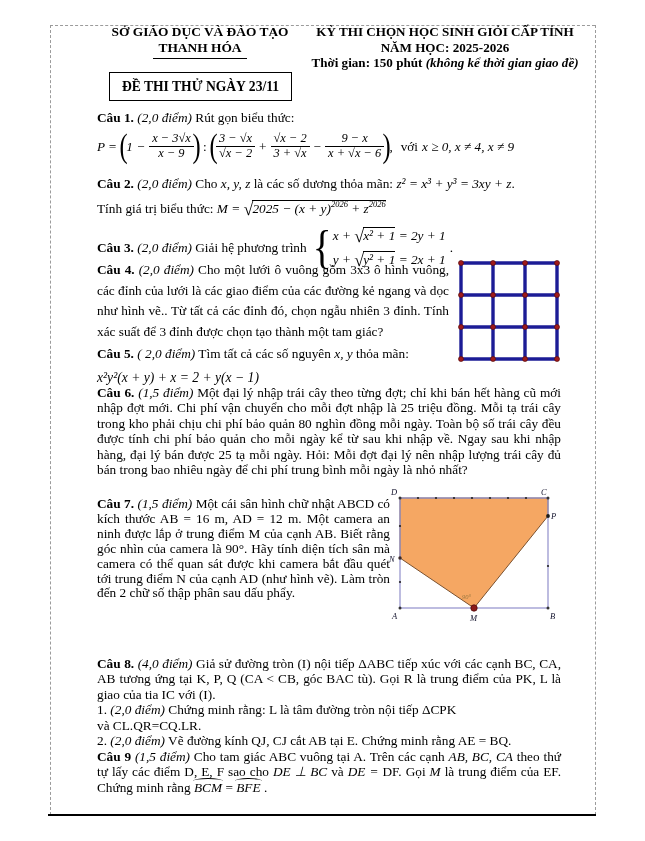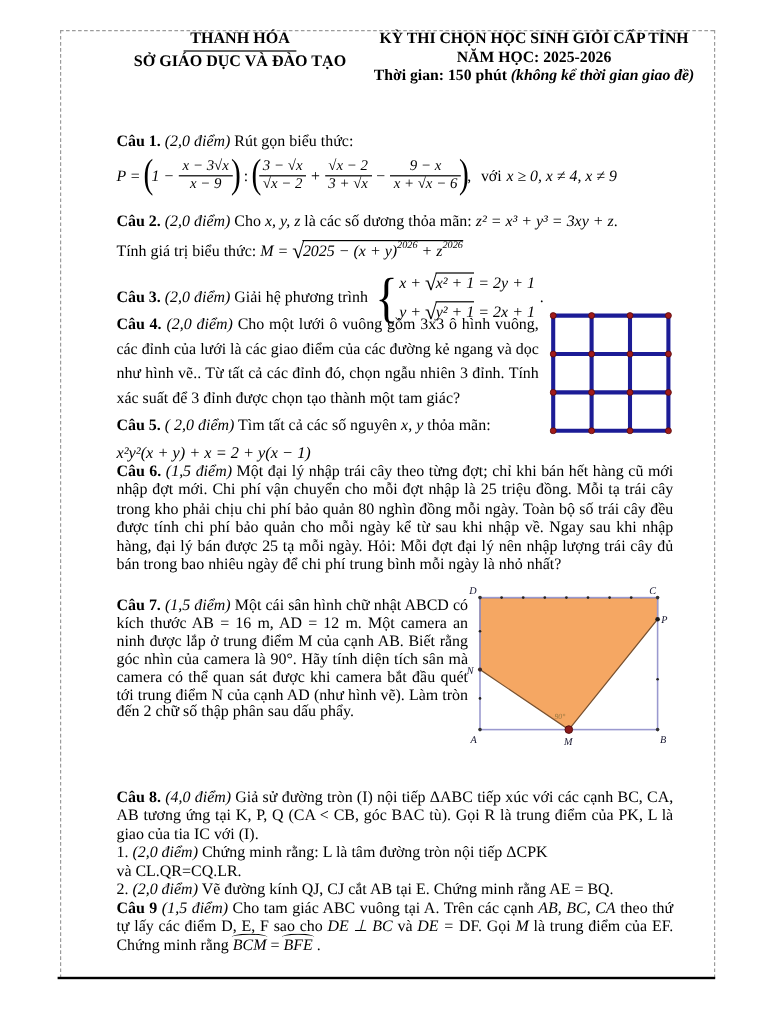--- a/index.html
+++ b/index.html
@@ -63,22 +63,25 @@
 <body>
 
 <div class="page">
 
   <div class="b-top"></div>
   <div class="b-left"></div>
   <div class="b-right"></div>
   <div class="footer-line"></div>
 
   <div class="hdr-left">
+    <div>SỞ GIÁO DỤC VÀ ĐÀO TẠO</div>
     <div><span class="ul">THANH HÓA</span></div>
-    <div>SỞ GIÁO DỤC VÀ ĐÀO TẠO</div>
+  </div>
+  <div class="exam-box">
+    <span>ĐỀ THI THỬ NGÀY 23/11</span>
   </div>
   <div class="hdr-right">
     <div class="b">KỲ THI CHỌN HỌC SINH GIỎI CẤP TỈNH</div>
     <div class="b">NĂM HỌC: 2025-2026</div>
     <div><span class="b">Thời gian: 150 phút</span> <span class="bi">(không kể thời gian giao đề)</span></div>
   </div>
 
   <div class="sec" style="top:110px;">
     <p>
       <span class="qlabel">Câu 1.</span>

